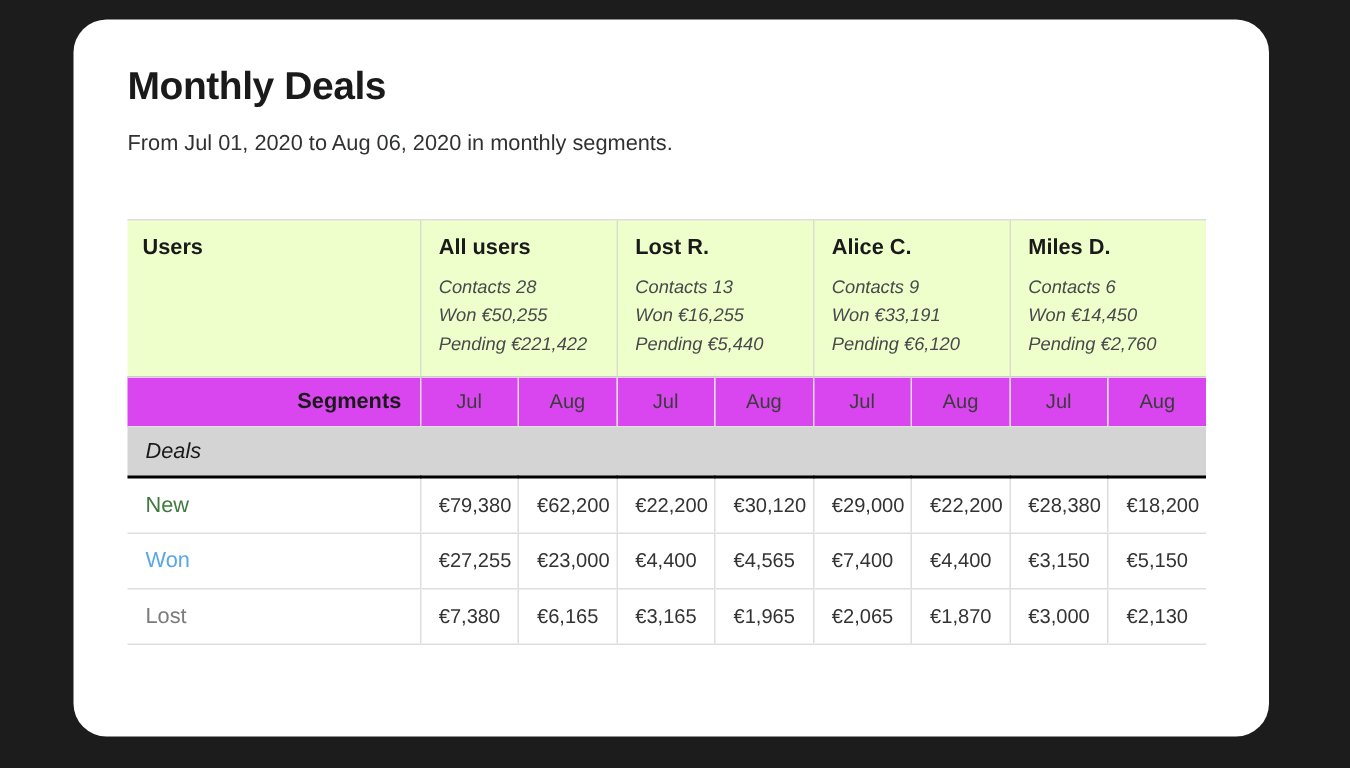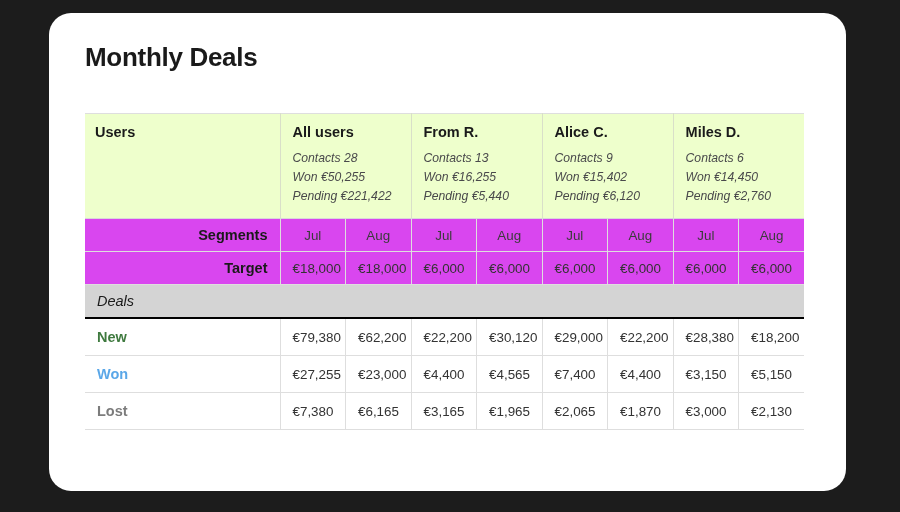--- a/index.html
+++ b/index.html
@@ -148,34 +148,35 @@
 
   
   tr.deal-row > * {
     border-bottom: 1px solid #dedede;
     background: #ffffff;
   }
 
   th.deal-label {
     text-align: left;
     font-size: 14.5px;
-    font-weight: bold;
+    font-weight: normal;
     padding: 10px 12px 10px 12px;
     white-space: nowrap;
   }
 </style>
 </head>
 <body>
 
 <div id="viewport">
   <div id="card">
     <div id="card-inner">
 
       <div class="page-title">Monthly Deals</div>
 
+      <div class="page-subtitle">From Jul 01, 2020 to Aug 06, 2020 in monthly segments.</div>
 
       <div class="table-wrap">
         <table class="deals">
           <colgroup>
             <col class="label-col">
             <col class="data-col">
               <col class="data-col">
             <col class="data-col">
               <col class="data-col">
             <col class="data-col">
@@ -189,30 +190,30 @@
               <th class="users-label">Users</th>
 
               <td class="user-cell" colspan="2">
                 <div class="user-name">All users</div>
                 <div class="user-stat">Contacts 28</div>
                 <div class="user-stat">Won €50,255</div>
                 <div class="user-stat">Pending €221,422</div>
               </td>
 
               <td class="user-cell" colspan="2">
-                <div class="user-name">From R.</div>
+                <div class="user-name">Lost R.</div>
                 <div class="user-stat">Contacts 13</div>
                 <div class="user-stat">Won €16,255</div>
                 <div class="user-stat">Pending €5,440</div>
               </td>
 
               <td class="user-cell" colspan="2">
                 <div class="user-name">Alice C.</div>
                 <div class="user-stat">Contacts 9</div>
-                <div class="user-stat">Won €15,402</div>
+                <div class="user-stat">Won €33,191</div>
                 <div class="user-stat">Pending €6,120</div>
               </td>
 
               <td class="user-cell" colspan="2">
                 <div class="user-name">Miles D.</div>
                 <div class="user-stat">Contacts 6</div>
                 <div class="user-stat">Won €14,450</div>
                 <div class="user-stat">Pending €2,760</div>
               </td>
             </tr>
@@ -222,31 +223,20 @@
               <td class="cell segment">Jul</td>
               <td class="cell segment">Aug</td>
               <td class="cell segment">Jul</td>
               <td class="cell segment">Aug</td>
               <td class="cell segment">Jul</td>
               <td class="cell segment">Aug</td>
               <td class="cell segment">Jul</td>
               <td class="cell segment">Aug</td>
             </tr>
 
-            <tr class="plain-row">
-              <th class="row-label">Target</th>
-              <td class="cell">€18,000</td>
-              <td class="cell">€18,000</td>
-              <td class="cell">€6,000</td>
-              <td class="cell">€6,000</td>
-              <td class="cell">€6,000</td>
-              <td class="cell">€6,000</td>
-              <td class="cell">€6,000</td>
-              <td class="cell">€6,000</td>
-            </tr>
           </thead>
 
           <tbody>
             <tr class="section-row">
               <td colspan="9">
                 <span class="section-title">Deals</span>
               </td>
             </tr>
 
             <tr class="deal-row">

